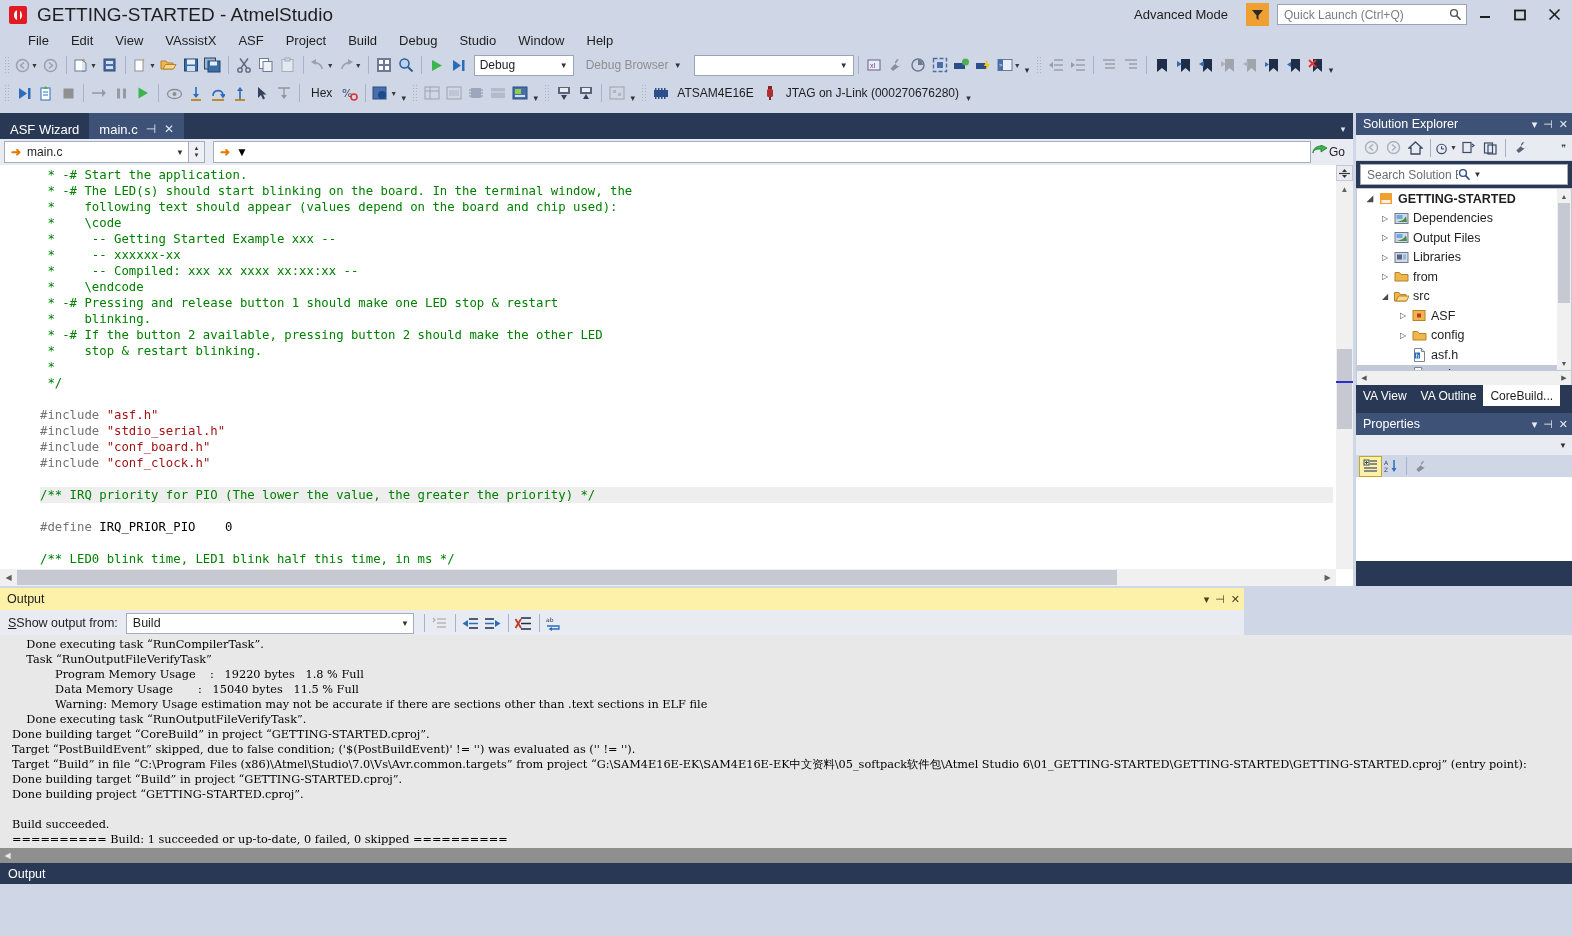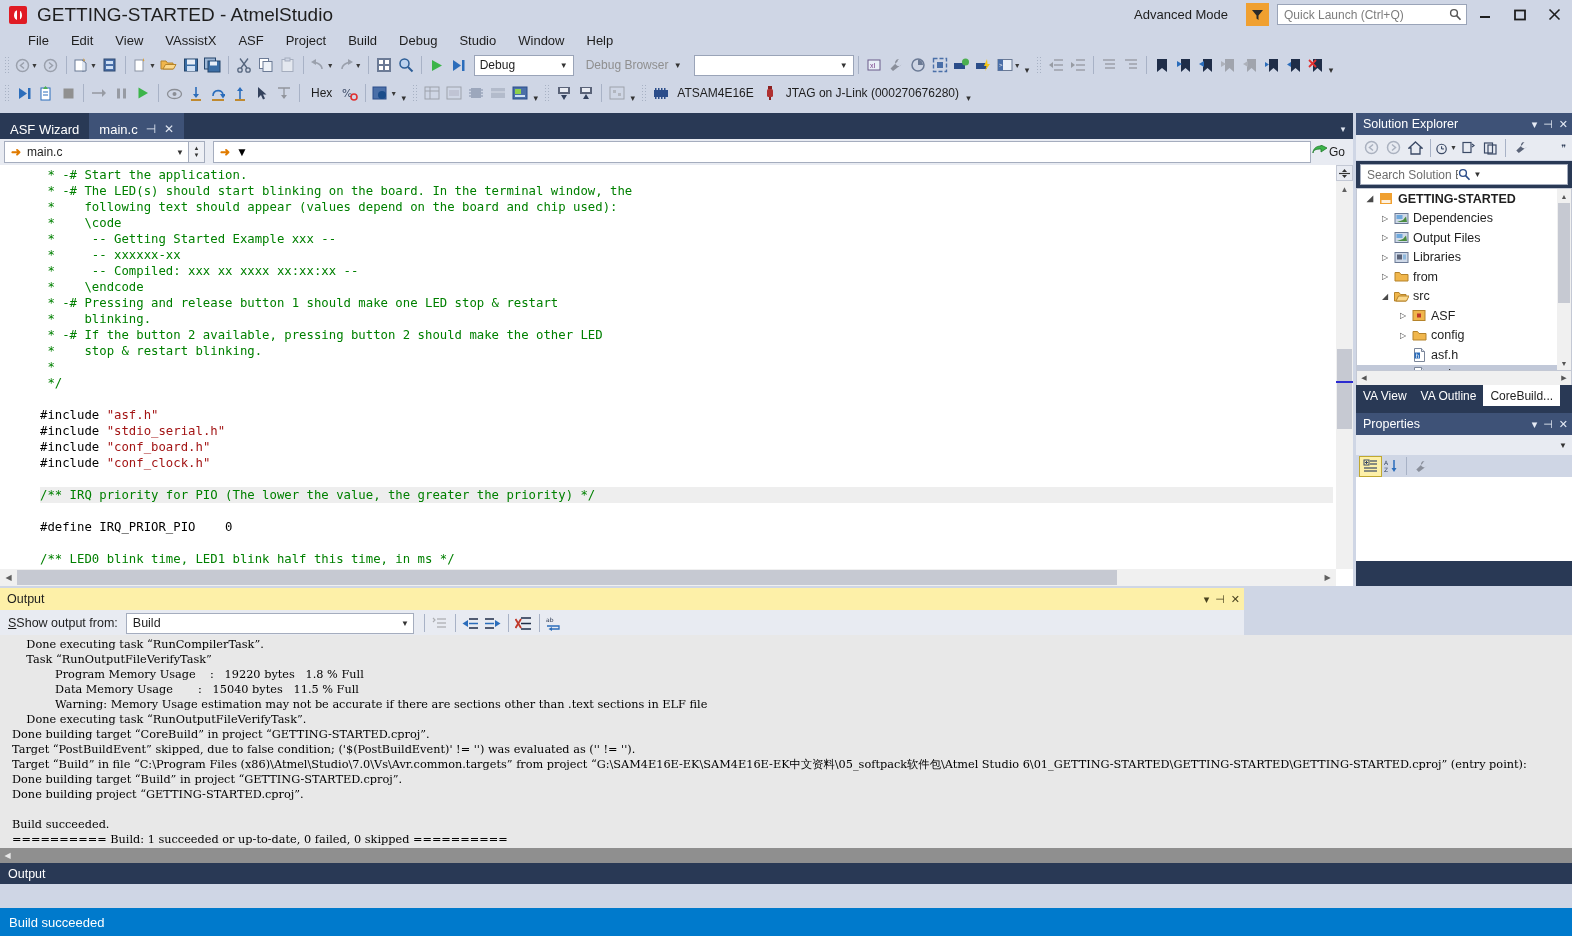--- a/index.html
+++ b/index.html
@@ -164,21 +164,21 @@
     display:flex; align-items:center; justify-content:center; color:#606060; font-size:8px; }
   .code-hscroll .arrow-l { left: 0; }
   .code-hscroll .arrow-r { right: 0; }
 
   pre.code {
     position: absolute; left: 40px; top: 2px; right: 20px;
     font-family: "DejaVu Sans Mono", monospace; font-size: 12.3px; line-height: 16px;
     white-space: pre; color: #000;
   }
   .c-com { color: #008000; }
-  .c-pp  { color: #000000; }
+  .c-pp  { color: #737373; }
   .c-str { color: #a31515; }
   .hl-line { background: #eeeeee; display: block; }
 
   
   .right-pane { position: absolute; left: 1356px; top: 113px; width: 216px; height: 473px; background: #293955; }
   .panel-head {
     height: 22px; background: #3e5277; display: flex; align-items: center;
     padding: 0 4px 0 7px; color: #fff; font-size: 12.5px;
   }
   .panel-head.yellow { background: #fdf0a8; color: #1e1e1e; }
@@ -1173,17 +1173,14 @@
       </div>
     </div>
 
     <div class="out-tabrow">
       <div class="out-tab">
         <span>Output</span>
       </div>
     </div>
   </div>
 
-  <div class="statusbar">
-    <span>Build succeeded</span>
-  </div>
 
 </div>
 
 </body></html>

